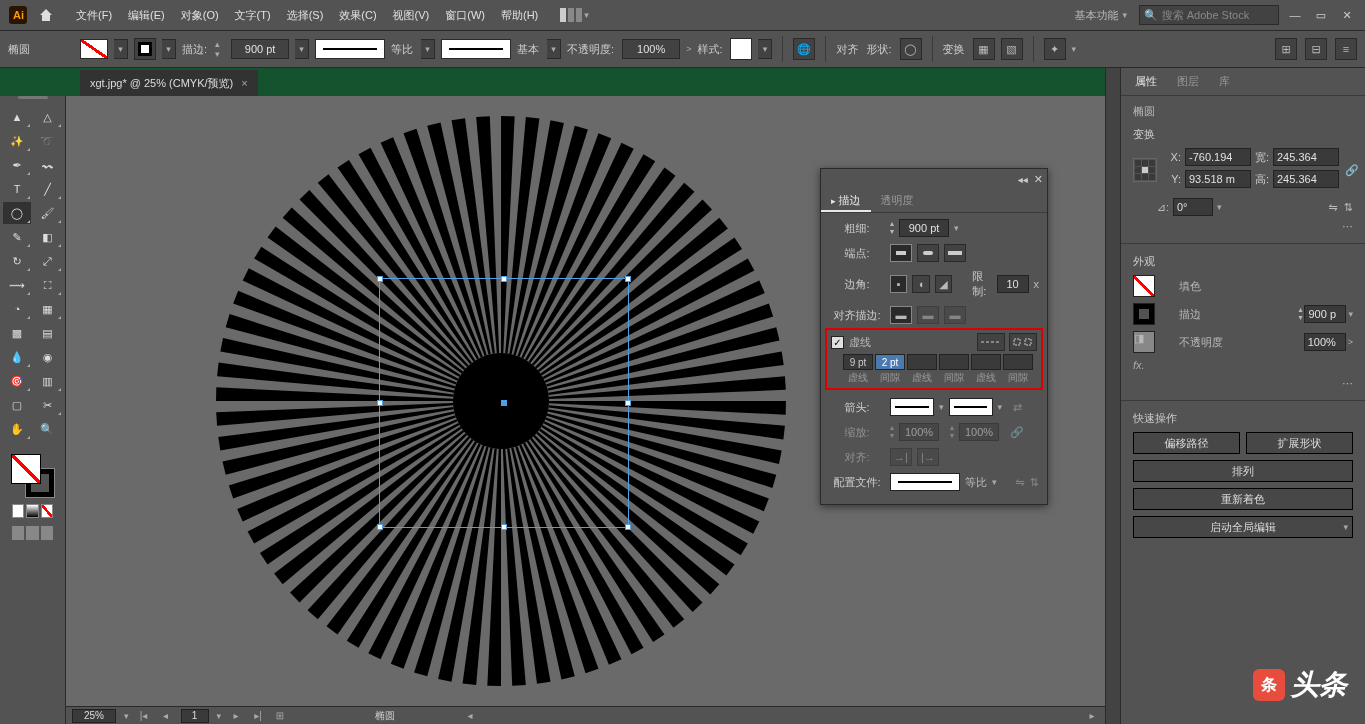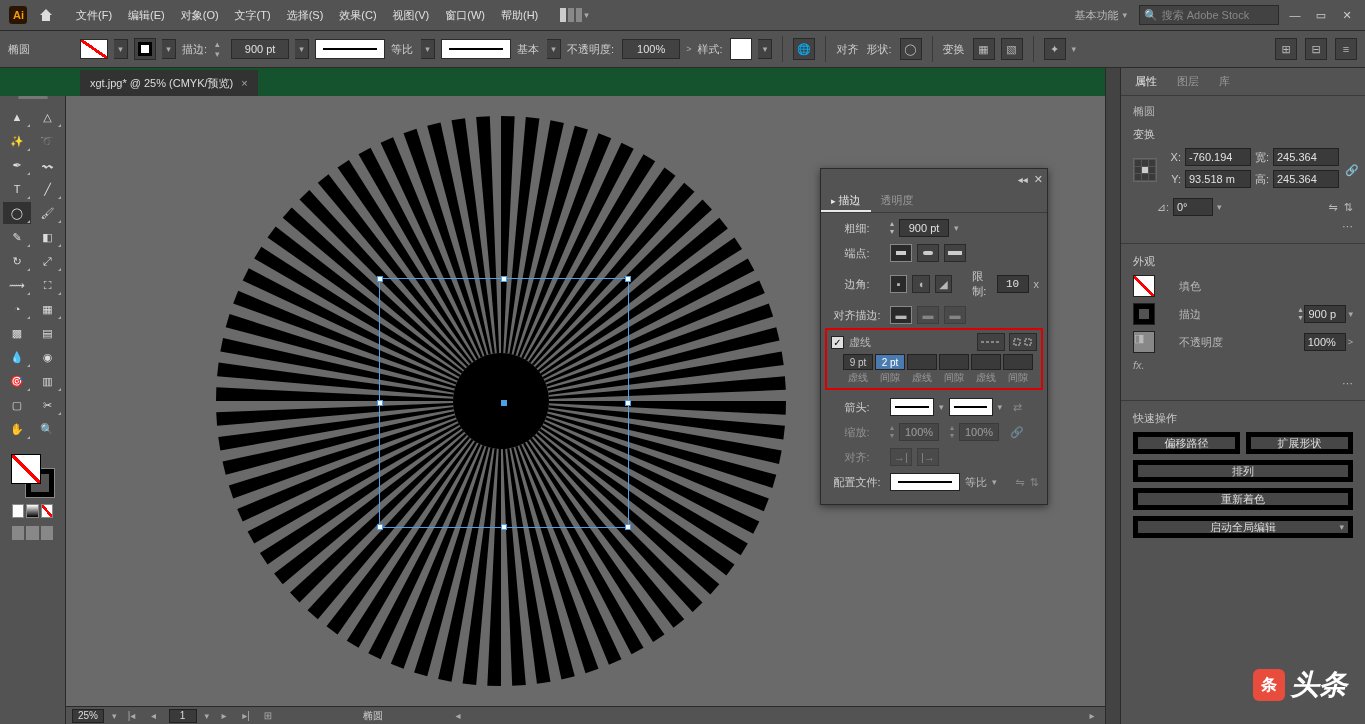--- a/index.html
+++ b/index.html
@@ -85,31 +85,31 @@
 .rp-section-title{color:#ccc;margin:8px 0 6px 0;}
 .rp-xy-row{display:flex;align-items:center;gap:4px;margin-bottom:4px;}
 .rp-xy-row .xyl{width:14px;text-align:right;color:#ccc;}
 .rp-xy-input{background:#3a3a3a;border:1px solid #222;color:#e0e0e0;height:18px;width:66px;text-align:left;padding:0 3px;font-size:11px;}
 .rp-hr{height:1px;background:#3a3a3a;margin:10px -12px;}
 .rp-appear-row{display:flex;align-items:center;gap:24px;margin-bottom:6px;}
 .rp-sw{width:22px;height:22px;border:1px solid #222;background:#fff;position:relative;flex-shrink:0;}
 .rp-sw.nofill::after{content:'';position:absolute;inset:0;background:linear-gradient(to top right,transparent 45%,red 45%,red 55%,transparent 55%);}
 .rp-sw.stroke-black{background:#000;}
 .rp-sw.stroke-black::after{content:'';position:absolute;inset:5px;background:#535353;}
-.rp-button{height:22px;background:#474747;border:5px solid #000000;color:#ddd;display:flex;align-items:center;justify-content:center;flex:1;cursor:pointer;}
+.rp-button{height:22px;background:#474747;border:1px solid #000000;color:#ddd;display:flex;align-items:center;justify-content:center;flex:1;cursor:pointer;}
 .rp-btn-row{display:flex;gap:6px;margin-bottom:6px;}
 .rp-btn-full{position:relative;}
 .rp-drop-caret{position:absolute;right:4px;}
 .ref-point{width:24px;height:24px;display:grid;grid-template-columns:repeat(3,1fr);grid-template-rows:repeat(3,1fr);gap:1px;border:1px solid #666;padding:1px;flex-shrink:0;margin-right:4px;}
 .ref-point div{background:#3a3a3a;}
 .ref-point div.sel{background:#ccc;}
 
 
 .statusbar{position:absolute;left:66px;right:260px;bottom:0;height:18px;background:#535353;border-top:1px solid #2a2a2a;display:flex;align-items:center;padding:0 6px;gap:8px;color:#ccc;font-size:10px;}
-.statusbar .zoom-input{background:#3a3a3a;border:1px solid #222;color:#ddd;width:32px;height:14px;text-align:center;font-size:10px;}
+.statusbar .zoom-input{background:#3a3a3a;border:1px solid #222;color:#ddd;width:44px;height:14px;text-align:center;font-size:10px;}
 .sb-icon{width:14px;height:14px;display:flex;align-items:center;justify-content:center;color:#aaa;}
 
 
 .watermark{position:absolute;right:18px;bottom:20px;font-size:28px;font-weight:bold;color:#fff;font-style:italic;display:flex;align-items:center;gap:6px;}
 .watermark .ico{width:32px;height:32px;border-radius:6px;background:#e74c3c;display:flex;align-items:center;justify-content:center;font-size:16px;font-style:normal;}
 
 .chev{font-size:9px;color:#aaa;}
 svg{display:block;}
 
 
@@ -418,21 +418,21 @@
             <rect x="0" y="3" width="14" height="4" fill="#ccc"></rect>
           </svg>
         </div>
     </div>
     <div class="p-row">
       <div class="p-label">边角:</div>
       <div class="p-btn active">▪</div>
       <div class="p-btn">◖</div>
       <div class="p-btn">◢</div>
       <span style="margin-left:15px;color:#ccc">限制:</span>
-      <input class="p-input" style="width: 32px; font-family: Liberation Mono, monospace;" value="10">
+      <input class="p-input" style="width: 32px;" value="10">
       <span>x</span>
     </div>
     <div class="p-row">
       <div class="p-label" style="width:56px">对齐描边:</div>
       <div class="p-btn active">▬</div>
       <div class="p-btn" style="opacity:.5">▬</div>
       <div class="p-btn" style="opacity:.5">▬</div>
     </div>
 
     <div class="dash-highlight">

